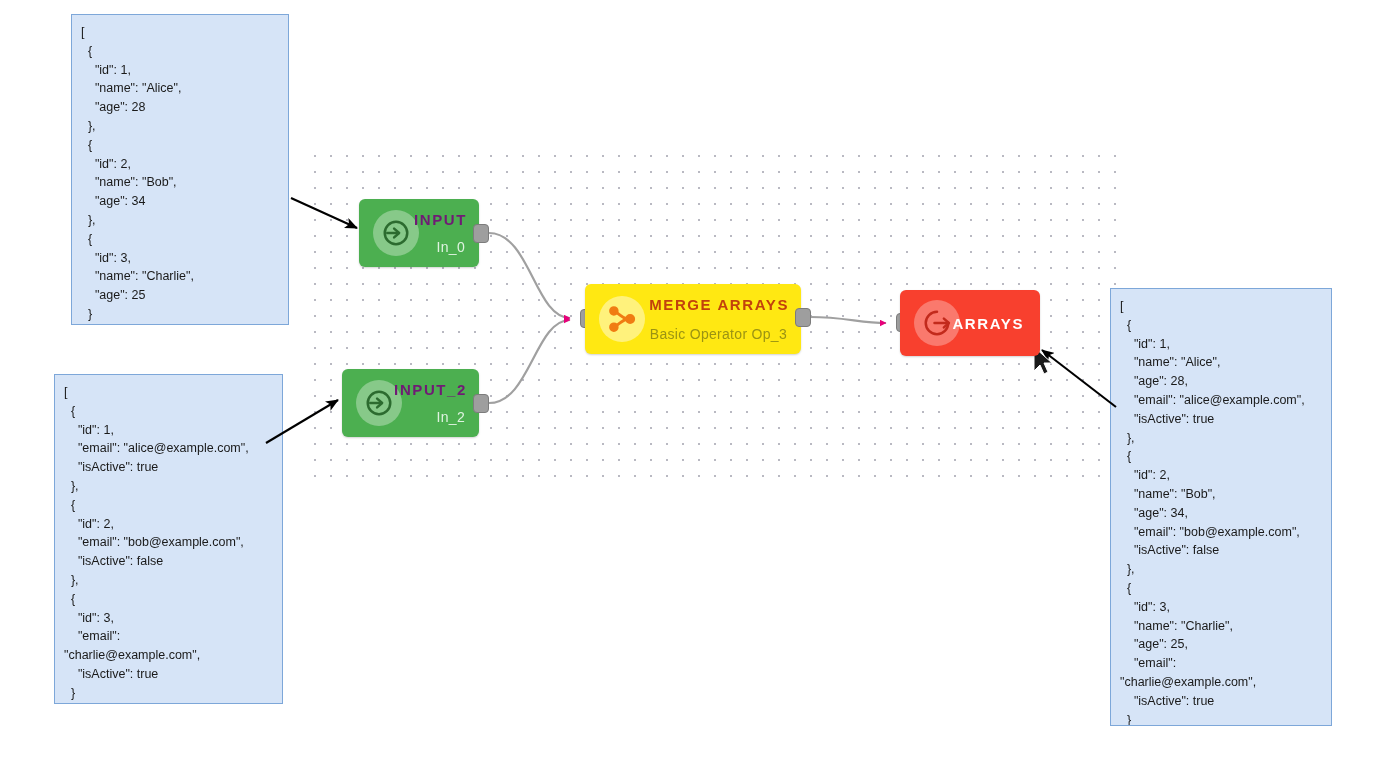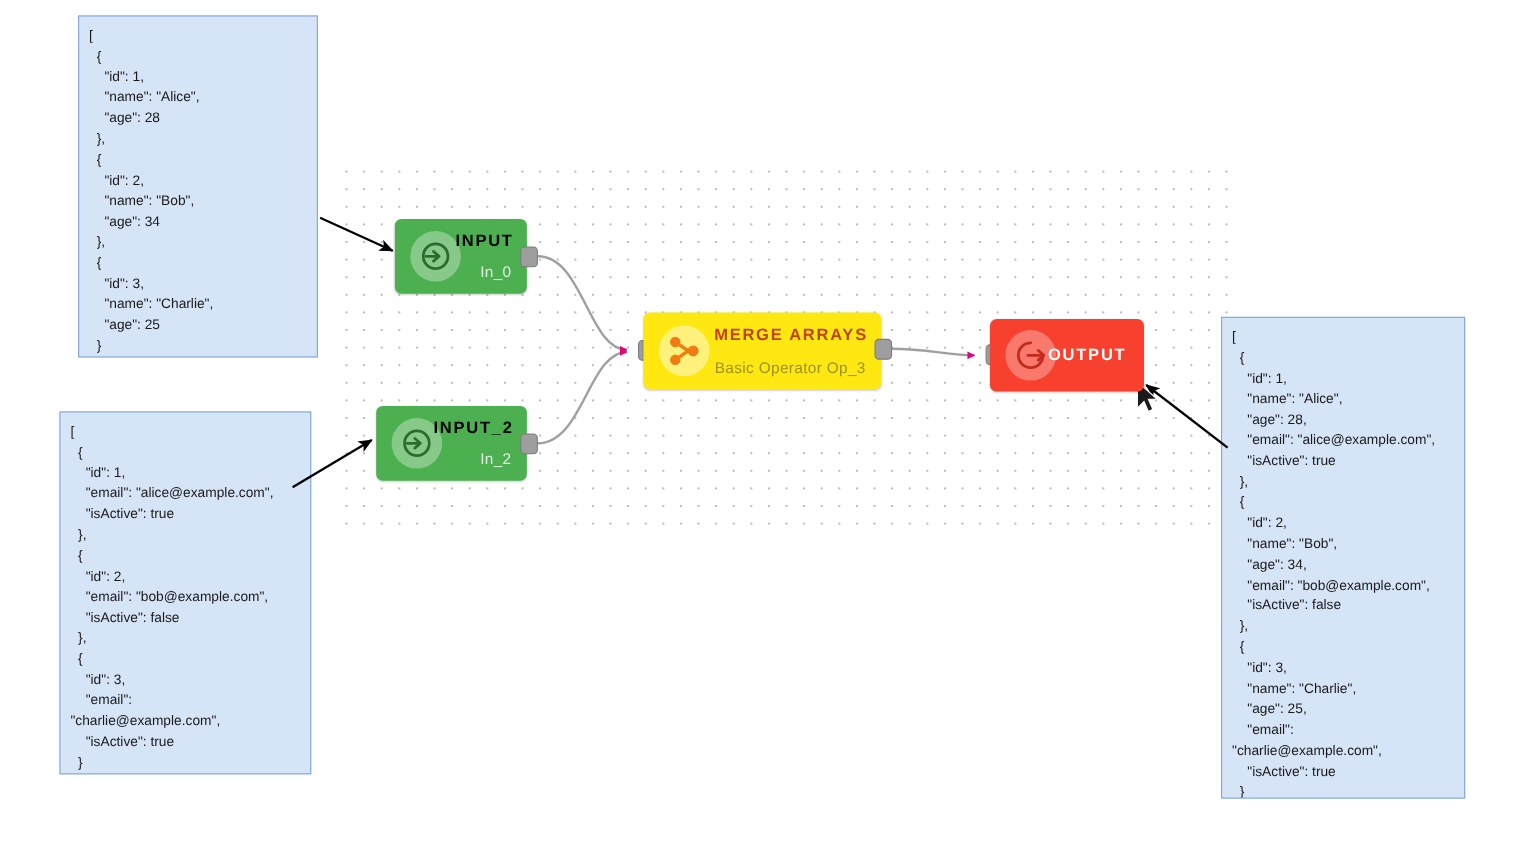--- a/index.html
+++ b/index.html
@@ -88,21 +88,21 @@
     margin-left: 32px;
   }
 
   
   .node-input {
     background: #4caf50;
     width: 120px;
     height: 68px;
   }
   .node-input .icon-wrap { background: rgba(255,255,255,0.33); }
-  .node-input .title { color: #000000; }
+  .node-input .title { color: #701a75; }
   .node-input .subtitle { color: #dff3e0; }
 
   
   .node-op {
     background: #ffe812;
     width: 216px;
     height: 70px;
   }
   .node-op .icon-wrap { background: rgba(255,255,255,0.45); }
   .node-op .title { color: #c2410c; }
@@ -275,16 +275,16 @@
 
   <div class="port" style="left:896px; top:313px;"></div>
   <div class="node node-output" style="left:900px; top:290px;">
     <div class="icon-wrap">
       <svg width="30" height="30" viewBox="0 0 24 24" fill="none" stroke="#c22a1c" stroke-width="2" stroke-linecap="round" stroke-linejoin="round">
         <path d="M12,3 A9,9 0 1 0 21,12"></path>
         <line x1="10" y1="12" x2="21" y2="12"></line>
         <polyline points="17.5,8.5 21.5,12 17.5,15.5"></polyline>
       </svg>
     </div>
-    <div class="title" style="top:50%; transform:translateY(-50%); right:16px;">OUTPUT</div>
+    <div class="title" style="top:50%; transform:translateY(-50%); right:16px;">ARRAYS</div>
   </div>
 
 </div>
 
 </body></html>

